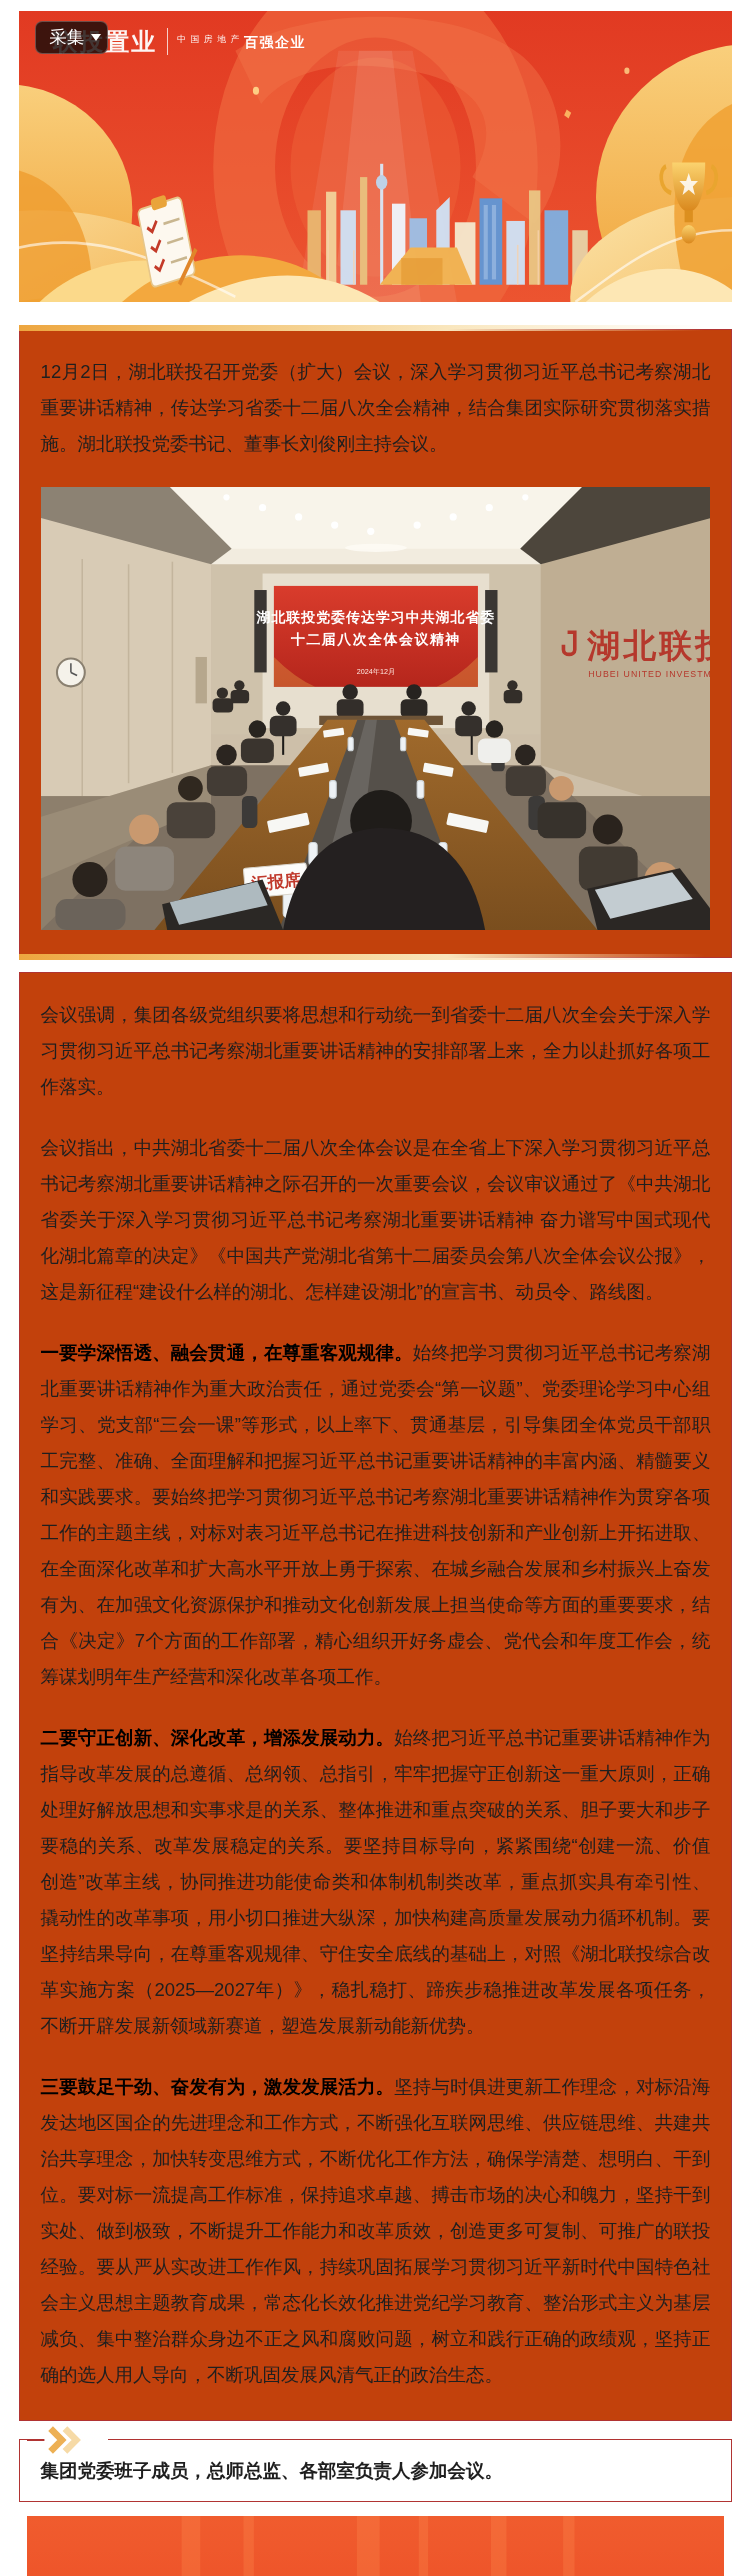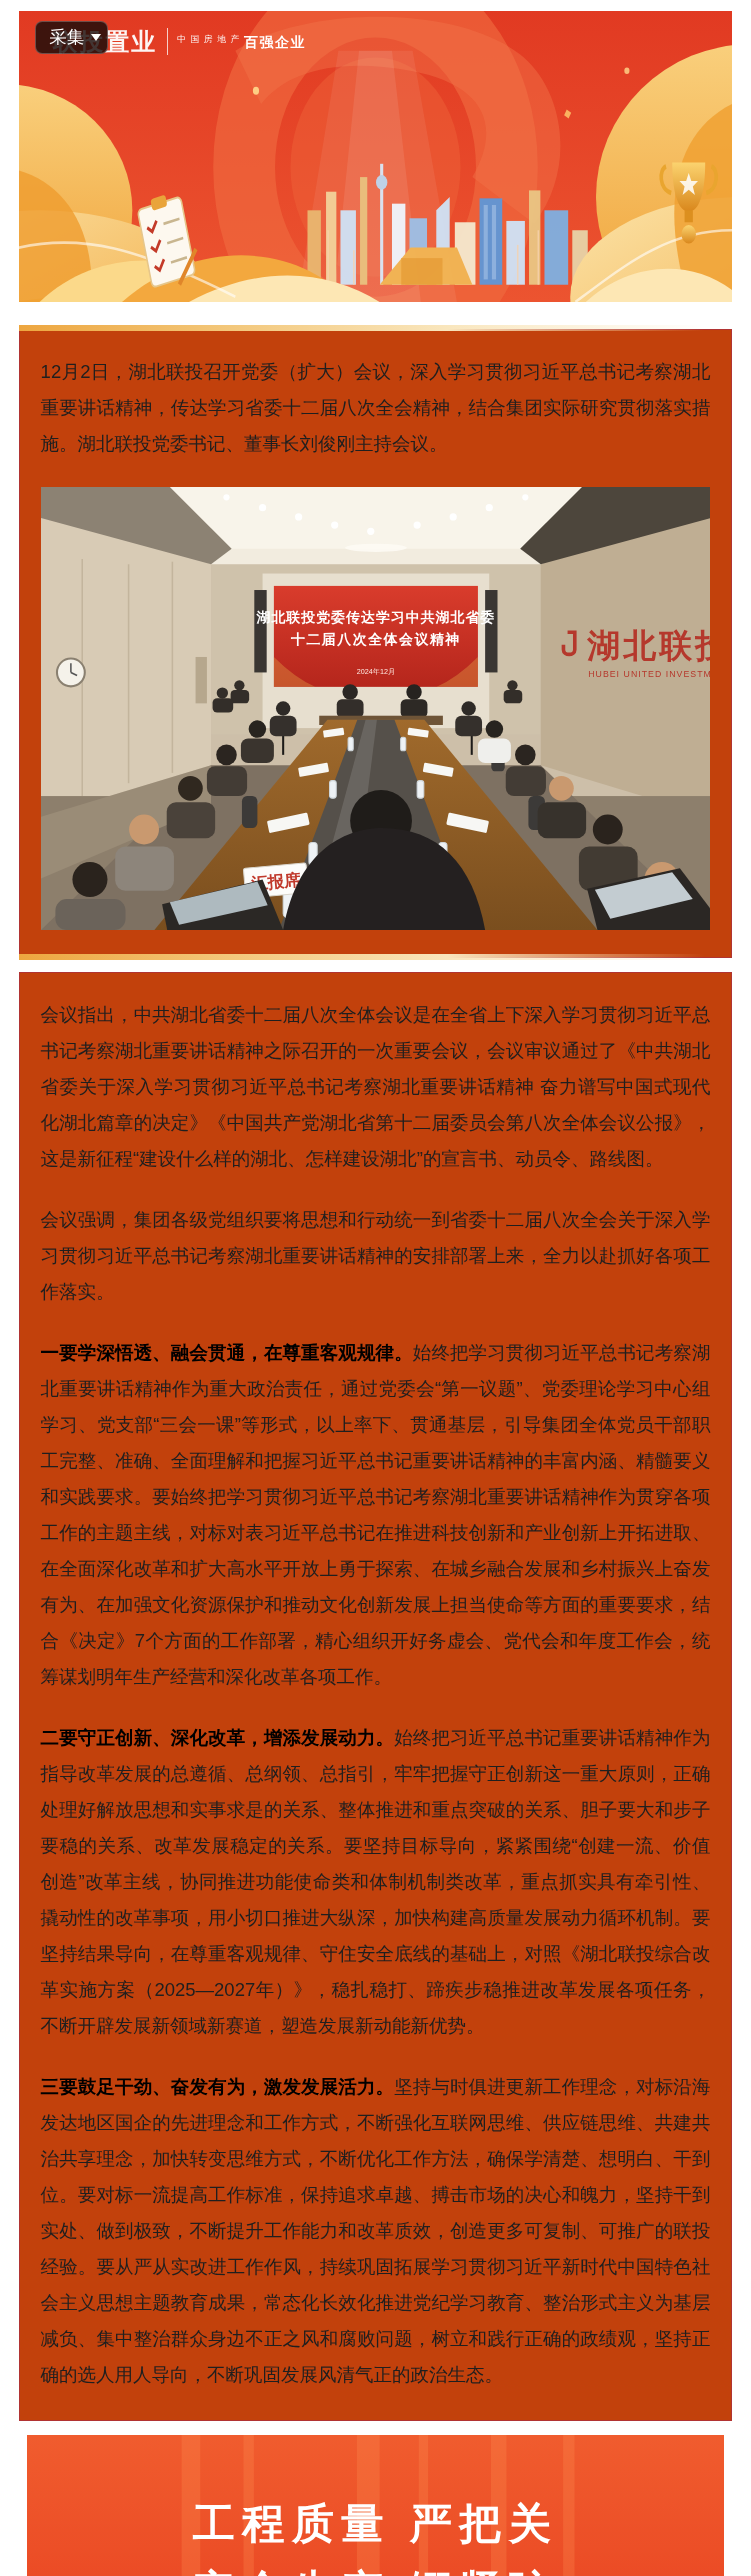--- a/index.html
+++ b/index.html
@@ -327,34 +327,43 @@
             <polygon points="1075,782 1225,748 1265,800 1105,838" fill="#c3ccd1"></polygon>
           </g>
         </svg>
       </div>
     </div>
     <div class="goldbar bot"></div>
   </div>
 
   <div class="abox abox2">
     <div class="abox-inner">
+      <p class="para">会议强调，集团各级党组织要将思想和行动统一到省委十二届八次全会关于深入学习贯彻习近平总书记考察湖北重要讲话精神的安排部署上来，全力以赴抓好各项工作落实。</p>
       <p class="para">会议指出，中共湖北省委十二届八次全体会议是在全省上下深入学习贯彻习近平总书记考察湖北重要讲话精神之际召开的一次重要会议，会议审议通过了《中共湖北省委关于深入学习贯彻习近平总书记考察湖北重要讲话精神 奋力谱写中国式现代化湖北篇章的决定》《中国共产党湖北省第十二届委员会第八次全体会议公报》，这是新征程“建设什么样的湖北、怎样建设湖北”的宣言书、动员令、路线图。</p>
-      <p class="para">会议强调，集团各级党组织要将思想和行动统一到省委十二届八次全会关于深入学习贯彻习近平总书记考察湖北重要讲话精神的安排部署上来，全力以赴抓好各项工作落实。</p>
       <p class="para">
         <span class="lead">一要学深悟透、融会贯通，在尊重客观规律。</span><span>始终把学习贯彻习近平总书记考察湖北重要讲话精神作为重大政治责任，通过党委会“第一议题”、党委理论学习中心组学习、党支部“三会一课”等形式，以上率下、贯通基层，引导集团全体党员干部职工完整、准确、全面理解和把握习近平总书记重要讲话精神的丰富内涵、精髓要义和实践要求。要始终把学习贯彻习近平总书记考察湖北重要讲话精神作为贯穿各项工作的主题主线，对标对表习近平总书记在推进科技创新和产业创新上开拓进取、在全面深化改革和扩大高水平开放上勇于探索、在城乡融合发展和乡村振兴上奋发有为、在加强文化资源保护和推动文化创新发展上担当使命等方面的重要要求，结合《决定》7个方面的工作部署，精心组织开好务虚会、党代会和年度工作会，统筹谋划明年生产经营和深化改革各项工作。</span>
       </p>
       <p class="para">
         <span class="lead">二要守正创新、深化改革，增添发展动力。</span><span>始终把习近平总书记重要讲话精神作为指导改革发展的总遵循、总纲领、总指引，牢牢把握守正创新这一重大原则，正确处理好解放思想和实事求是的关系、整体推进和重点突破的关系、胆子要大和步子要稳的关系、改革发展稳定的关系。要坚持目标导向，紧紧围绕“创建一流、价值创造”改革主线，协同推进功能使命类和体制机制类改革，重点抓实具有牵引性、撬动性的改革事项，用小切口推进大纵深，加快构建高质量发展动力循环机制。要坚持结果导向，在尊重客观规律、守住安全底线的基础上，对照《湖北联投综合改革实施方案（2025—2027年）》，稳扎稳打、蹄疾步稳推进改革发展各项任务，不断开辟发展新领域新赛道，塑造发展新动能新优势。</span>
       </p>
       <p class="para">
         <span class="lead">三要鼓足干劲、奋发有为，激发发展活力。</span><span>坚持与时俱进更新工作理念，对标沿海发达地区国企的先进理念和工作方式，不断强化互联网思维、供应链思维、共建共治共享理念，加快转变思维方式，不断优化工作方法，确保学清楚、想明白、干到位。要对标一流提高工作标准，保持追求卓越、搏击市场的决心和魄力，坚持干到实处、做到极致，不断提升工作能力和改革质效，创造更多可复制、可推广的联投经验。要从严从实改进工作作风，持续巩固拓展学习贯彻习近平新时代中国特色社会主义思想主题教育成果，常态化长效化推进党纪学习教育、整治形式主义为基层减负、集中整治群众身边不正之风和腐败问题，树立和践行正确的政绩观，坚持正确的选人用人导向，不断巩固发展风清气正的政治生态。</span>
       </p>
     </div>
   </div>
 
+  <div class="abox3">
+    <svg class="chev" viewBox="0 0 158 58">
+      <rect width="158" height="58" fill="#ffffff"></rect>
+      <line x1="0" y1="29" x2="34" y2="29" stroke="#b13433" stroke-width="4"></line>
+      <polyline points="46,7 68,29 46,51" stroke="#edb054" stroke-width="13" fill="none"></polyline>
+      <polyline points="74,7 96,29 74,51" stroke="#f6daa6" stroke-width="13" fill="none"></polyline>
+    </svg>
+    <p class="para">集团党委班子成员，总师总监、各部室负责人参加会议。</p>
+  </div>
 
   <div class="qbanner">
     <svg viewBox="0 0 1352 568" preserveAspectRatio="none">
       <defs>
         <linearGradient id="qbg" x1="0" y1="0" x2="0" y2="1">
           <stop offset="0" stop-color="#f05c2e"></stop>
             <stop offset="1" stop-color="#e63a1c"></stop>
         </linearGradient>
       </defs>
       <rect width="1352" height="568" fill="url(#qbg)"></rect>

